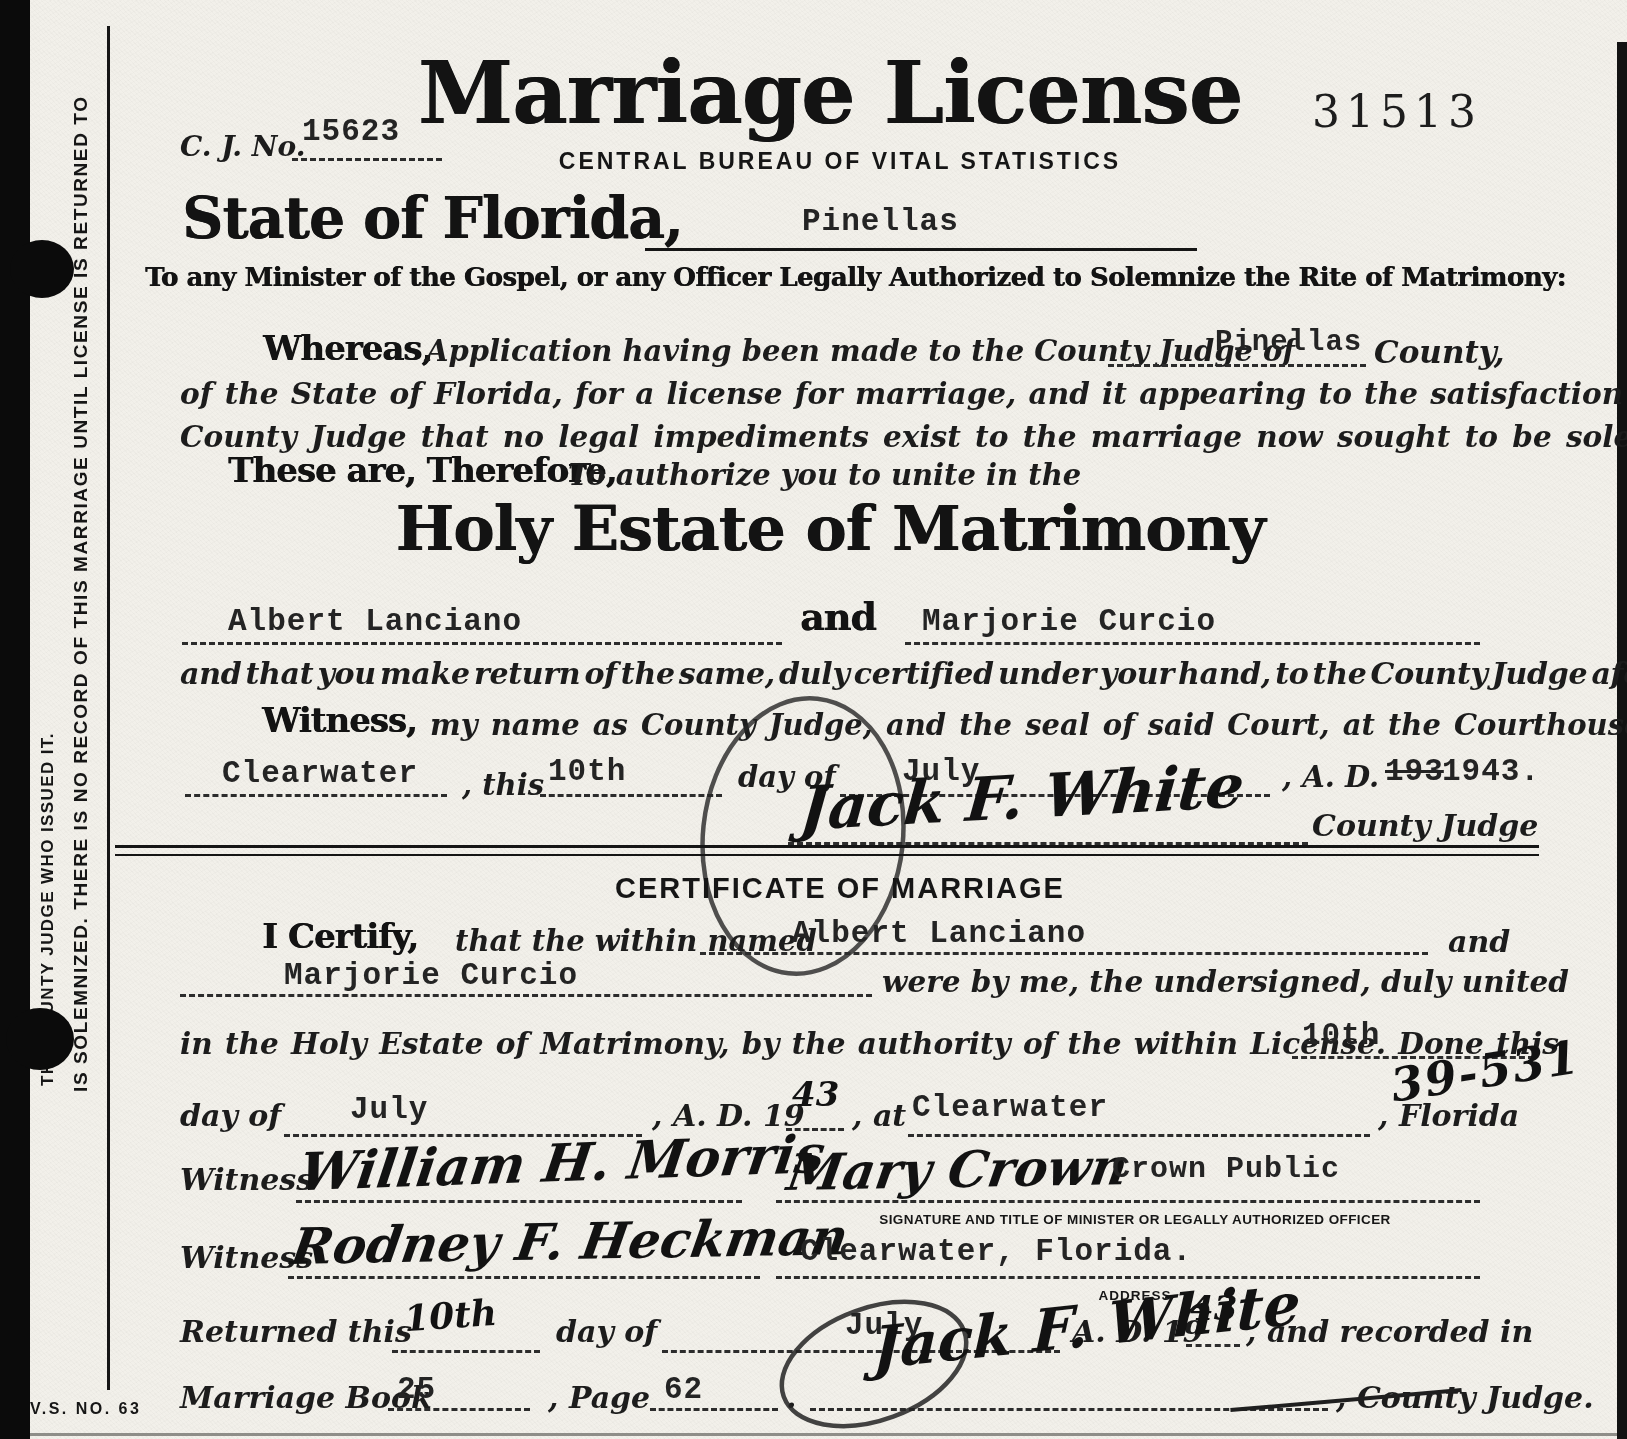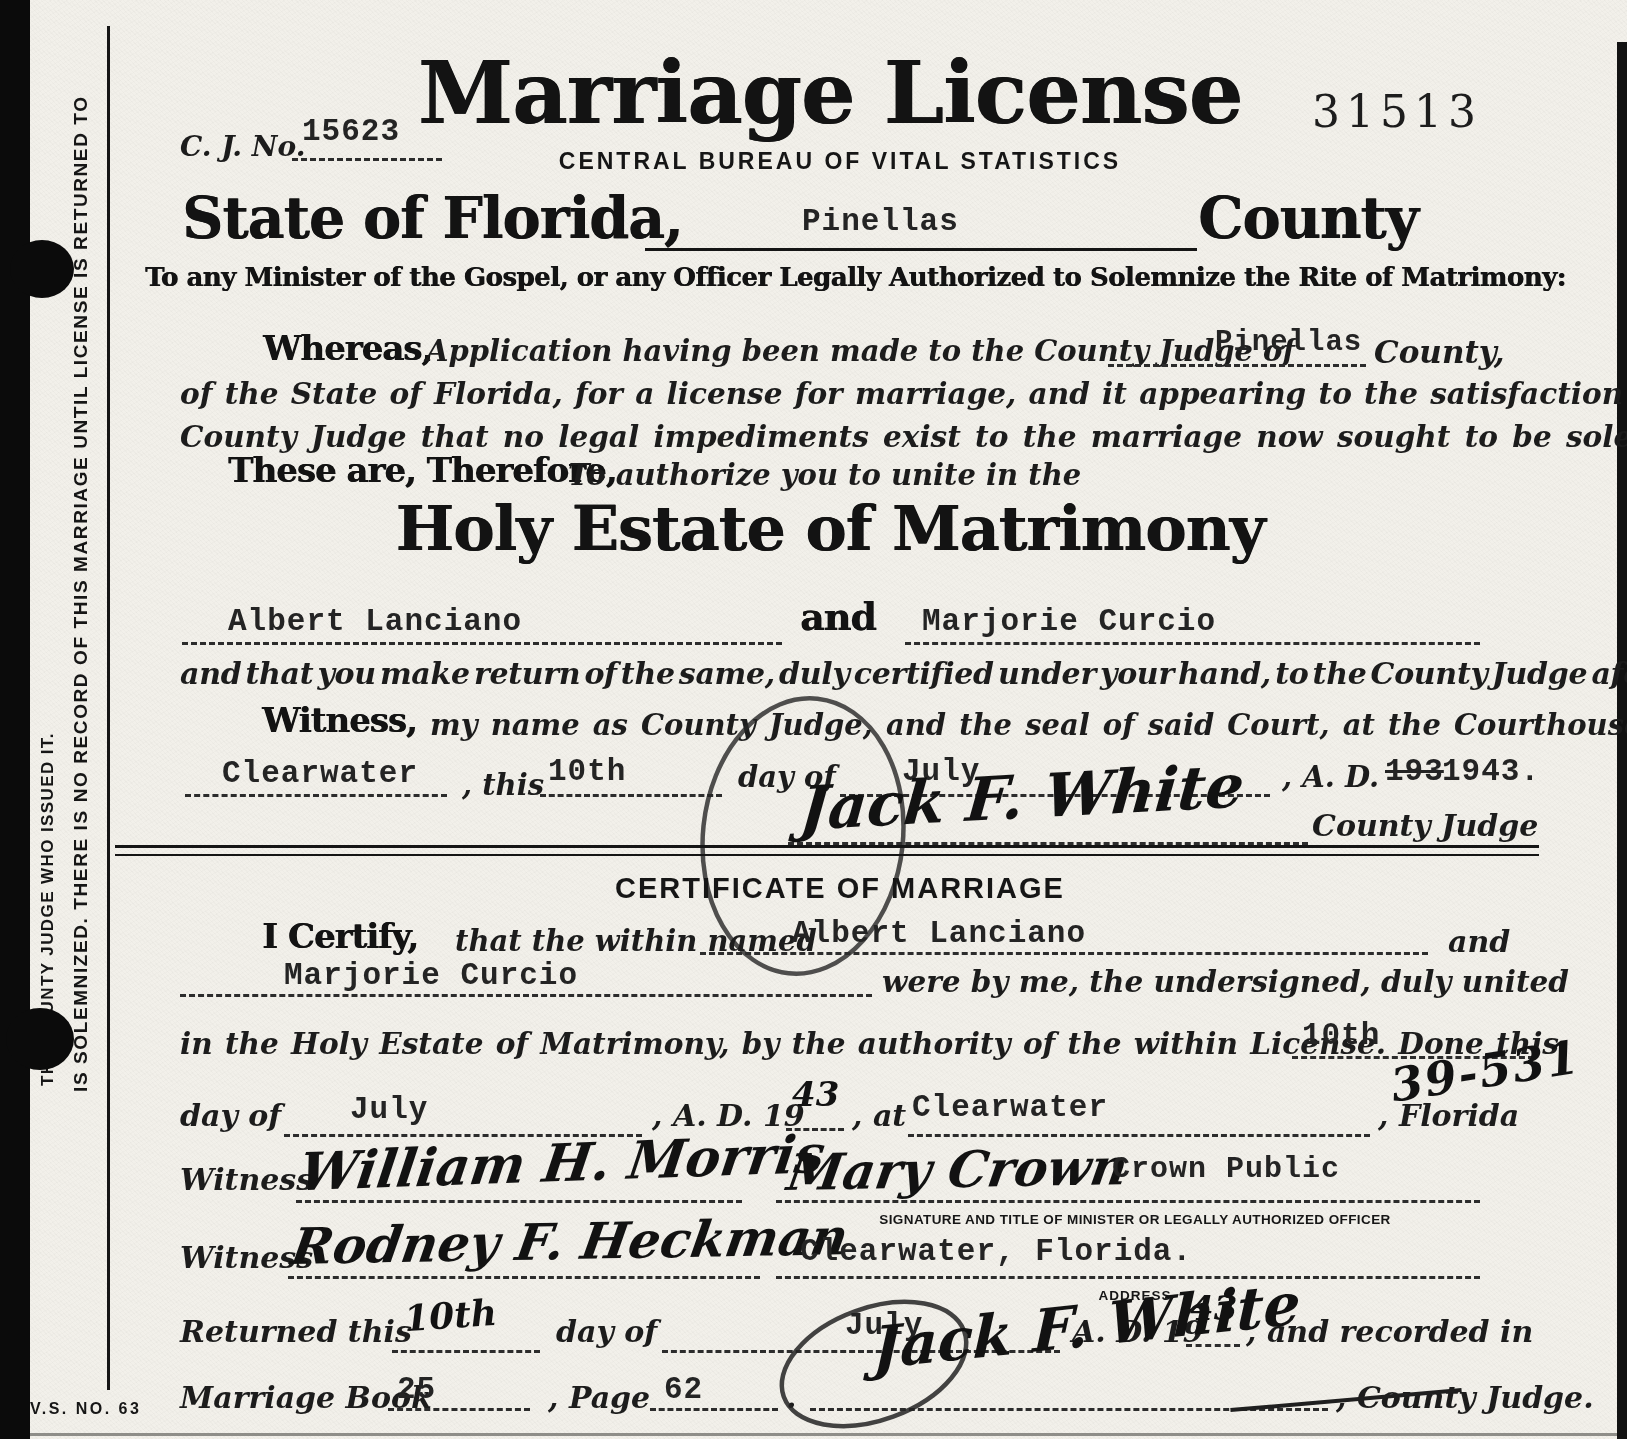--- a/index.html
+++ b/index.html
@@ -48,21 +48,20 @@
   <div class="abs tw" style="left:302px;top:114px;font-size:31px;">15623</div>
   <div class="abs rule-d" style="left:292px;top:158px;width:150px;"></div>
 
   <div class="abs bl ctr" style="left:380px;top:42px;width:900px;font-size:86px;">Marriage License</div>
   <div class="abs" style="left:1312px;top:86px;font-size:44px;letter-spacing:6px;color:#1d1d1d;">31513</div>
   <div class="abs caps ctr" style="left:420px;top:148px;width:840px;font-size:23px;letter-spacing:3px;">CENTRAL BUREAU OF VITAL STATISTICS</div>
 
   <div class="abs bl" style="left:182px;top:184px;font-size:57px;">State of Florida,</div>
   <div class="abs tw" style="left:802px;top:204px;font-size:31px;">Pinellas</div>
   <div class="abs rule-s" style="left:645px;top:248px;width:552px;height:3px;"></div>
-  <div class="abs bl" style="left:1198px;top:184px;font-size:57px;">County</div>
 
   <div class="abs bl ctr" style="left:145px;top:262px;width:1380px;font-size:26px;letter-spacing:-0.5px;">To any Minister of the Gospel, or any Officer Legally Authorized to Solemnize the Rite of Matrimony:</div>
 
   <div class="abs bl" style="left:263px;top:328px;font-size:34px;">Whereas,</div>
   <div class="abs it" style="left:426px;top:334px;font-size:29px;">Application having been made to the County Judge of</div>
   <div class="abs tw" style="left:1215px;top:326px;font-size:29px;">Pinellas</div>
   <div class="abs rule-d" style="left:1108px;top:364px;width:258px;"></div>
   <div class="abs it" style="left:1374px;top:334px;font-size:31px;">County,</div>
   <div class="abs it" style="left:180px;top:376px;font-size:29.5px;word-spacing:2px;">of the State of Florida, for a license for marriage, and it appearing to the satisfaction of said</div>
   <div class="abs it" style="left:180px;top:419px;font-size:29.5px;word-spacing:4px;">County Judge that no legal impediments exist to the marriage now sought to be solemnized,</div>

